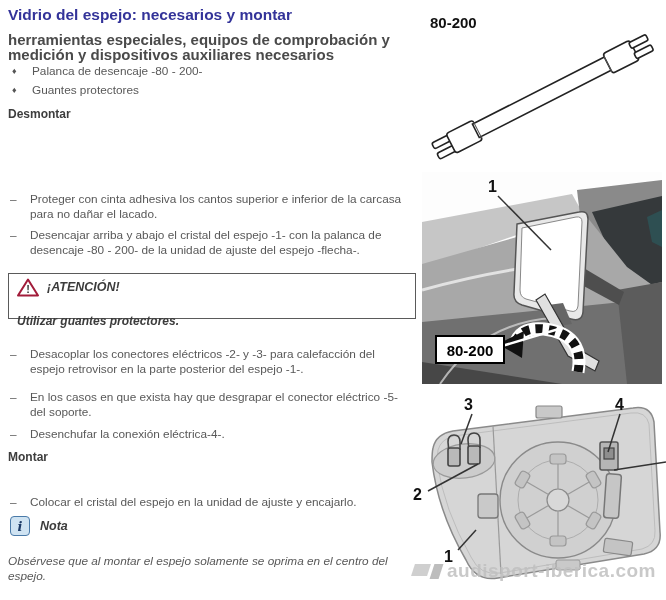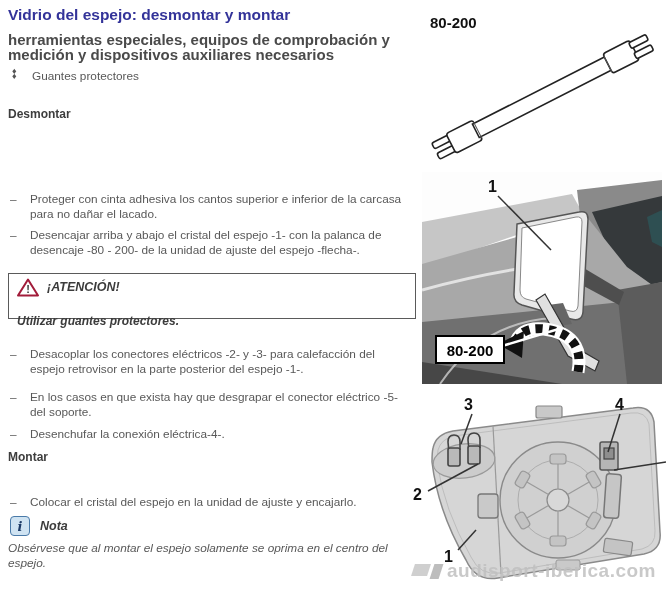--- a/index.html
+++ b/index.html
@@ -19,41 +19,42 @@
   .warnbox{left:8px;top:273px;width:390px;height:38px;border:1px solid #5a5a5a;background:#fff;padding:3px 8px;}
   .warnrow{display:flex;align-items:center;gap:8px;height:20px;}
   .warn-title{font-size:12.5px;font-weight:bold;font-style:italic;color:#3c3c3c;}
   .warn-text{font-size:12px;font-weight:bold;font-style:italic;color:#3c3c3c;margin-top:17px;}
   .noterow{left:10px;top:516px;display:flex;align-items:center;gap:10px;}
   .note-icon{width:18px;height:18px;border:1.5px solid #4a7aa8;border-radius:4px;background:#cfe3f2;
              display:flex;align-items:center;justify-content:center;
              font-family:"DejaVu Serif",serif;font-weight:bold;font-style:italic;
              font-size:13px;color:#1c3a66;}
   .note-title{font-size:12.5px;font-weight:bold;font-style:italic;color:#3c3c3c;}
-  .note-text{left:8px;top:541px;width:410px;font-size:11.8px;font-style:italic;line-height:15px;color:#585858;}
+  .note-text{left:8px;top:554px;width:410px;font-size:11.8px;font-style:italic;line-height:15px;color:#585858;}
   .fig{position:absolute;}
   svg text{font-family:"Liberation Sans",sans-serif;}
   .watermark{left:413px;top:560px;display:flex;align-items:center;gap:6px;z-index:5;}
   .wm-logo{display:flex;gap:3px;}
   .wm-b1{width:16px;height:12px;background:#c3c3c3;transform:skewX(-18deg);opacity:.8;}
   .wm-b2{width:9px;height:15px;background:#adadad;transform:skewX(-18deg);opacity:.8;}
   .wm-text{font-size:19px;font-weight:bold;color:#c0c0c0;opacity:.85;letter-spacing:.5px;}
 </style>
 </head>
 <body>
 
 <div class="page">
 
-  <div class="abs title">Vidrio del espejo: desmontar y montar</div>
+  <div class="abs title">Vidrio del espejo: necesarios y montar</div>
 
   <div class="abs intro">herramientas especiales, equipos de comprobación y medición y dispositivos auxiliares necesarios</div>
 
   <div class="abs bullets">
     <div class="bullet-item">
       <span class="marker">♦</span>
+      <span>Palanca de desencaje -80 - 200-</span>
     </div>
     <div class="bullet-item">
       <span class="marker">♦</span>
       <span>Guantes protectores</span>
     </div>
   </div>
 
   <div class="abs heading" style="top:107px">Desmontar</div>
 
   <div class="step" style="top:192px">

